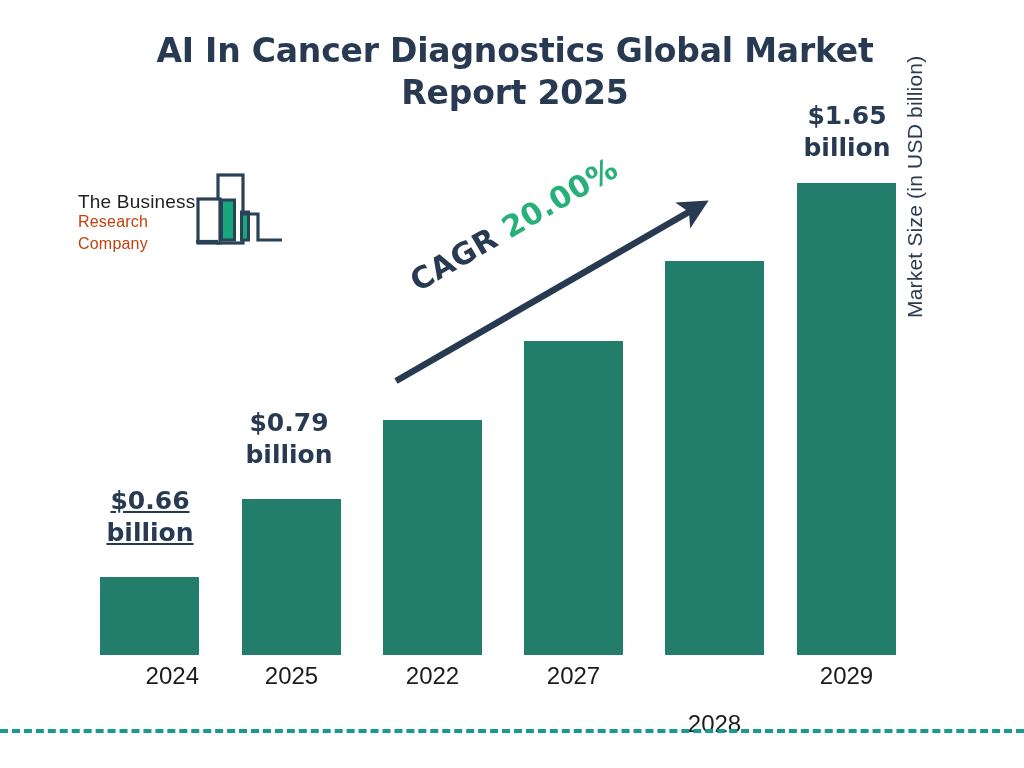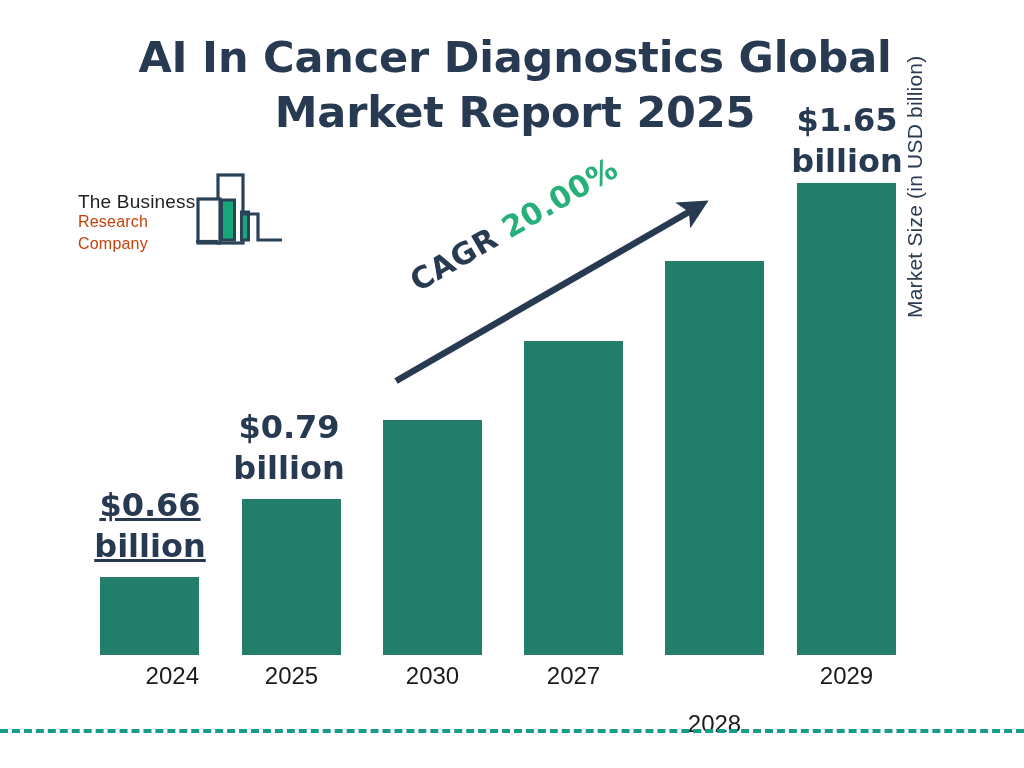--- a/index.html
+++ b/index.html
@@ -18,21 +18,21 @@
 
   
   #chart-title {
     position: absolute;
     left: 120px;
     top: 30px;
     width: 790px;
     text-align: center;
     font-family: "DejaVu Sans", sans-serif;
     font-weight: bold;
-    font-size: 43px;
+    font-size: 33px;
     line-height: 1.28;
     color: #273A51;
     letter-spacing: -0.2px;
   }
 
   
   #logo {
     position: absolute;
     left: 78px;
     top: 172px;
@@ -76,21 +76,21 @@
   }
   .bar {
     position: absolute;
     background: #227D6B;
   }
   .bar-label {
     position: absolute;
     text-align: center;
     font-family: "DejaVu Sans", sans-serif;
     font-weight: bold;
-    font-size: 32px;
+    font-size: 25px;
     line-height: 1.28;
     color: #273A51;
     white-space: pre-line;
   }
   .tick-label {
     position: absolute;
     text-align: center;
     font-family: "Liberation Sans", sans-serif;
     font-size: 24px;
     color: #1b1b1b;
@@ -177,21 +177,21 @@
 
   <div class="bar-label" style="left:80px; top:485px; width:140px;text-decoration:underline;">$0.66
 billion</div>
   <div class="bar-label" style="left:214px; top:407px; width:150px;">$0.79
 billion</div>
   <div class="bar-label" style="left:772px; top:100px; width:150px;">$1.65
 billion</div>
 
   <div class="tick-label" style="left:100px; width:99px;text-align:right;">2024</div>
   <div class="tick-label" style="left:242px; width:99px;">2025</div>
-  <div class="tick-label" style="left:383px; width:99px;">2030</div>
+  <div class="tick-label" style="left:383px; width:99px;">2022</div>
   <div class="tick-label" style="left:524px; width:99px;">2027</div>
   <div class="tick-label" style="left:665px; width:99px;margin-top:48px;">2028</div>
   <div class="tick-label" style="left:797px; width:99px;">2029</div>
 
   <svg width="1024" height="768" style="position:absolute; left:0; top:0; pointer-events:none;">
     <defs>
       <marker id="arrowhead" markerWidth="4.6" markerHeight="4.6" refX="2.0" refY="2.3" orient="auto">
         <path d="M0,0 L4.6,2.3 L0,4.6 L1.1,2.3 Z" fill="#273A51"></path>
       </marker>
     </defs>

